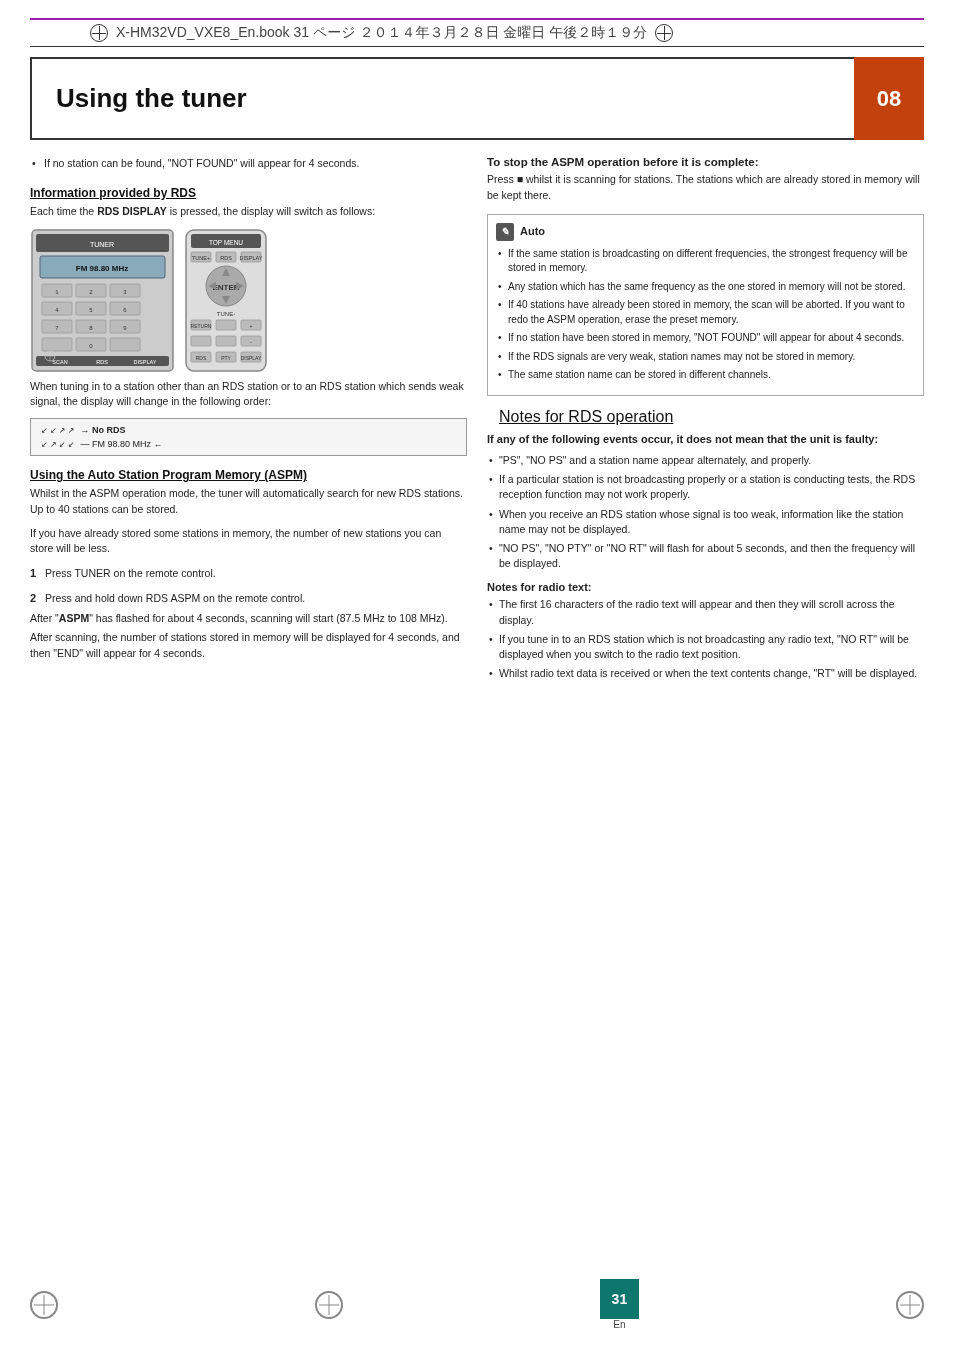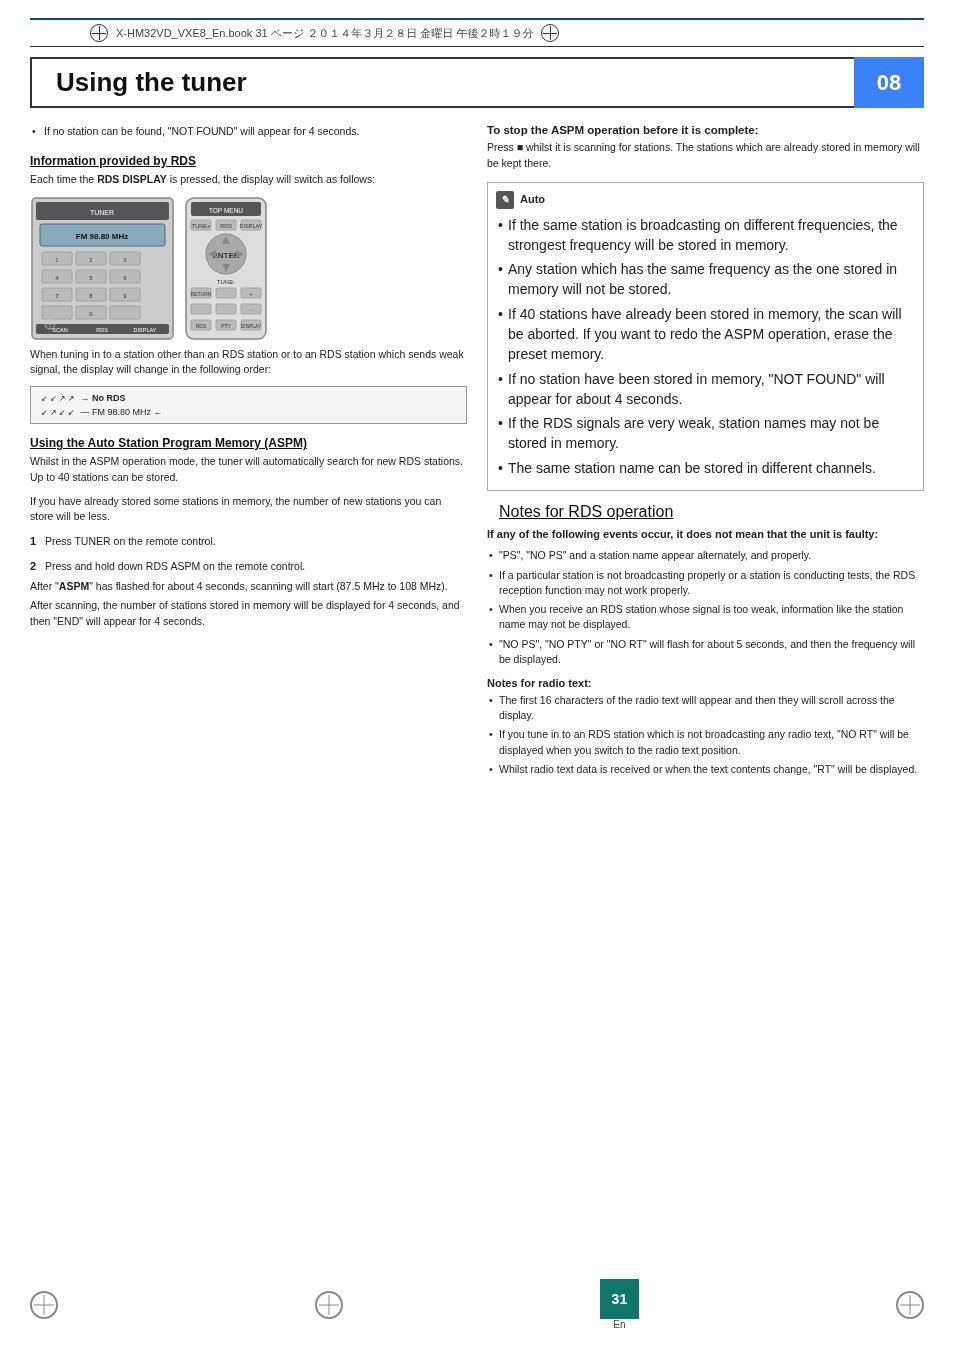--- a/index.html
+++ b/index.html
@@ -8,27 +8,27 @@
       min-height: 1350px;
       background: #fff;
       font-family: Arial, Helvetica, sans-serif;
       font-size: 11px;
       color: #222;
       position: relative;
     }
 
     
     .print-header {
-      border-top: 2px solid #0c4a6e;
+      border-top: 2px solid #a21caf;
       border-bottom: 1px solid #333;
       padding: 4px 60px;
-      font-size: 11px;
+      font-size: 14px;
       color: #444;
       display: flex;
-      align-items: center;
+      align-items: flex-end;
       gap: 8px;
       margin: 18px 30px 0 30px;
     }
     .print-header .crosshair {
       width: 18px; height: 18px;
       border: 1.5px solid #333;
       border-radius: 50%;
       display: inline-flex;
       align-items: center;
       justify-content: center;
@@ -47,30 +47,30 @@
     
     .page-title-bar {
       display: flex;
       align-items: stretch;
       margin: 10px 30px 0 30px;
     }
     .page-title-box {
       background: #fff;
       border: 2px solid #333;
       border-right: none;
-      padding: 8px 24px;
+      padding: 24px 24px;
       flex: 1;
     }
     .page-title-box h1 {
       font-size: 26px;
       font-weight: bold;
       color: #111;
     }
     .chapter-badge {
-      background: #3b82f6;
+      background: #c2410c;
       color: #fff;
       font-size: 22px;
       font-weight: bold;
       padding: 8px 18px;
       display: flex;
       align-items: center;
       justify-content: center;
       min-width: 70px;
     }
 
@@ -226,21 +226,21 @@
 
     .note-bullets {
       list-style: none;
       padding: 0;
     }
 
     .note-bullets li {
       position: relative;
       padding-left: 12px;
       margin-bottom: 4px;
-      font-size: 14px;
+      font-size: 10px;
       line-height: 1.45;
     }
 
     .note-bullets li::before {
       content: '•';
       position: absolute;
       left: 2px;
     }
 
     

